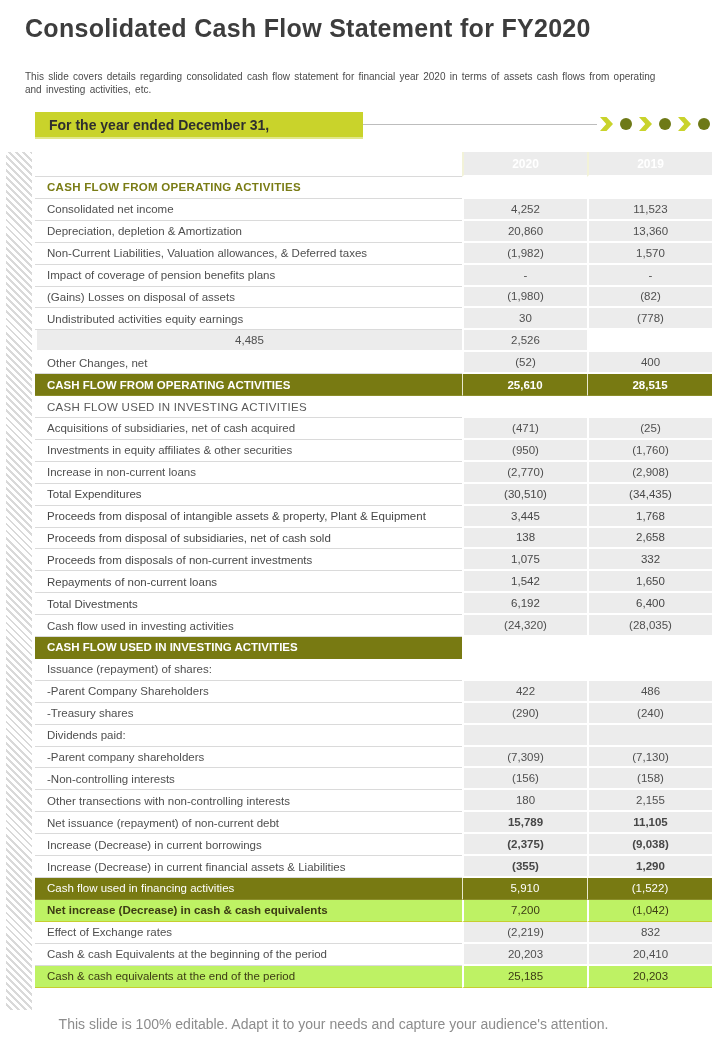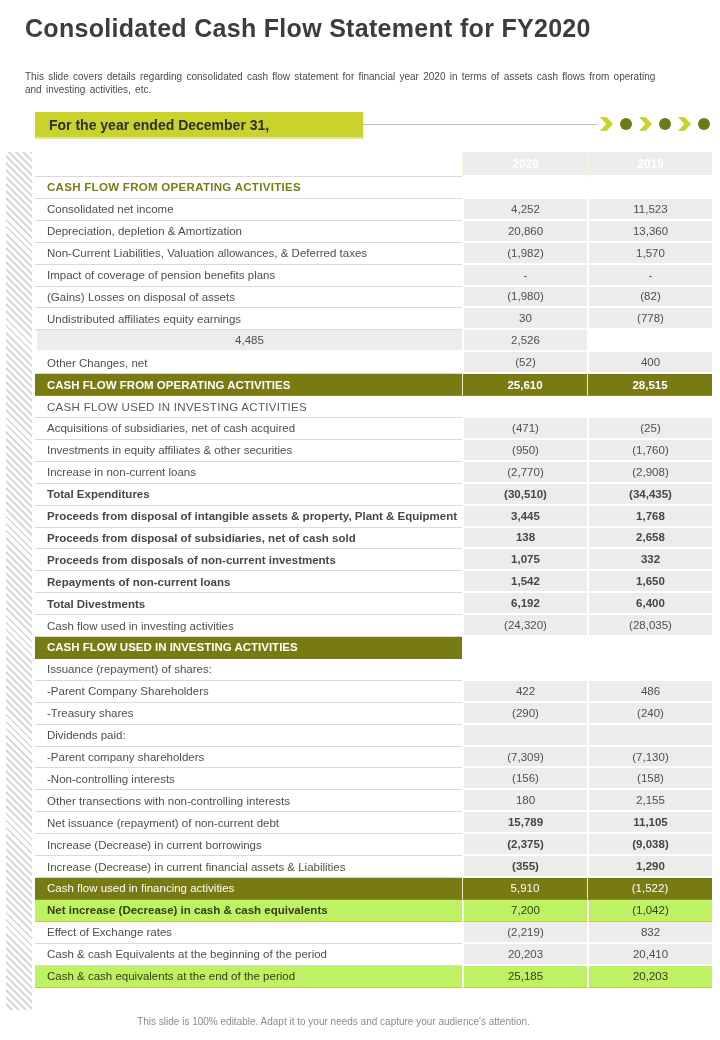--- a/index.html
+++ b/index.html
@@ -43,36 +43,36 @@
   .thead .cell.val { border-left:2px solid #f2f2d8; }
   .trow { height:21.92px; }
   .cell { display:flex; align-items:center; font-size:11.5px; color:#4f4f4f; overflow:hidden; white-space:nowrap; }
   .cell.label { padding-left:12px; background:#ffffff; border-bottom:1px solid #dadada; }
   .cell.val { justify-content:center; background:#ececec; border-left:2px solid #ffffff; border-bottom:2px solid #ffffff; }
   
   .trow.section-olive .label { color:#7a7c15; font-weight:bold; letter-spacing:0.3px; }
   .trow.section-olive .val, .trow.section-plain .val,
   .trow.plain-empty .val, .trow.olive-label .val { background:#ffffff; }
   .trow.section-plain .label { color:#5a5a5a; letter-spacing:0.3px; }
-  .trow.bold .cell { font-weight:bold; color:#474747; }
+  .trow.bold .cell { font-weight:normal; color:#474747; }
   .trow.bold-values .val { font-weight:bold; color:#474747; }
   .trow.olive-total .cell, .trow.olive-total-bold .cell {
     background:#787a12; color:#ffffff; border-bottom:1px solid #8b8d2a;
   }
   .trow.olive-total .val, .trow.olive-total-bold .val { border-left:1px solid #e9e9cf; }
   .trow.olive-total-bold .cell { font-weight:bold; }
   .trow.olive-label .label { background:#787a12; color:#ffffff; font-weight:bold; border-bottom:1px solid #787a12; }
   .trow.highlight .cell, .trow.highlight-bold .cell {
     background:#bef264; color:#3c3c14; border-bottom:1px solid #c6ce2f;
   }
   .trow.highlight .val, .trow.highlight-bold .val { border-left:2px solid #ffffff; }
   .trow.highlight-bold .label { font-weight:bold; }
   .footer {
     position:absolute; left:0; top:1016px; width:667px; text-align:center;
-    font-size:10px; color:#8c8c8c;
+    font-size:14px; color:#8c8c8c;
   }
 </style>
 </head>
 <body>
 
 <div class="slide">
 
   <div class="title">Consolidated Cash Flow Statement for FY2020</div>
 
   <div class="subtitle">This slide covers details regarding consolidated cash flow statement for financial year 2020 in terms of assets cash flows from operating and investing activities, etc.</div>
@@ -125,21 +125,21 @@
           <div class="cell label">Impact of coverage of pension benefits plans</div>
           <div class="cell val">-</div>
           <div class="cell val">-</div>
         </div>
         <div class="trow normal">
           <div class="cell label">(Gains) Losses on disposal of assets</div>
           <div class="cell val">(1,980)</div>
           <div class="cell val">(82)</div>
         </div>
         <div class="trow normal">
-          <div class="cell label">Undistributed affiliates equity earnings</div>
+          <div class="cell label">Undistributed activities equity earnings</div>
           <div class="cell val">30</div>
           <div class="cell val">(778)</div>
         </div>
         <div class="trow normal">
           <div class="cell val">4,485</div>
           <div class="cell val">2,526</div>
         </div>
         <div class="trow normal">
           <div class="cell label">Other Changes, net</div>
           <div class="cell val">(52)</div>

